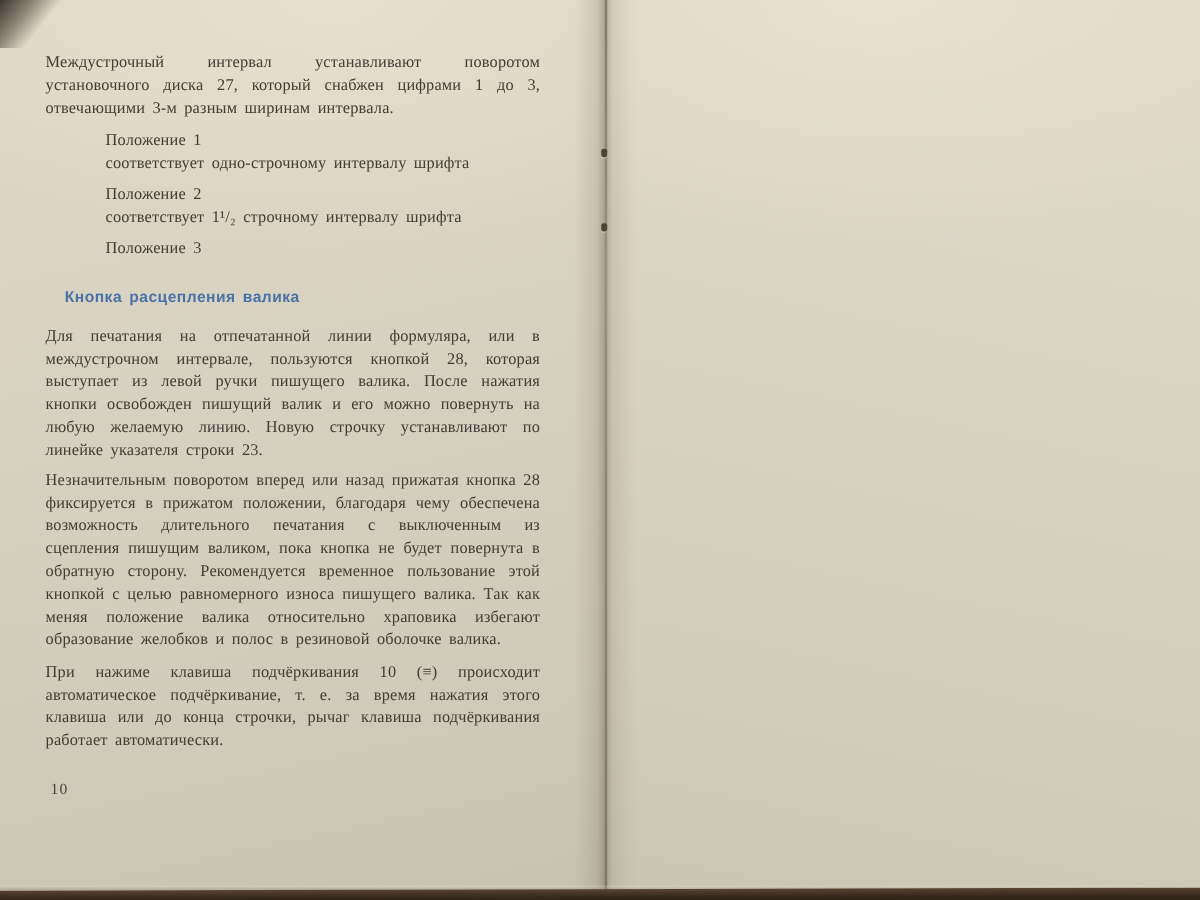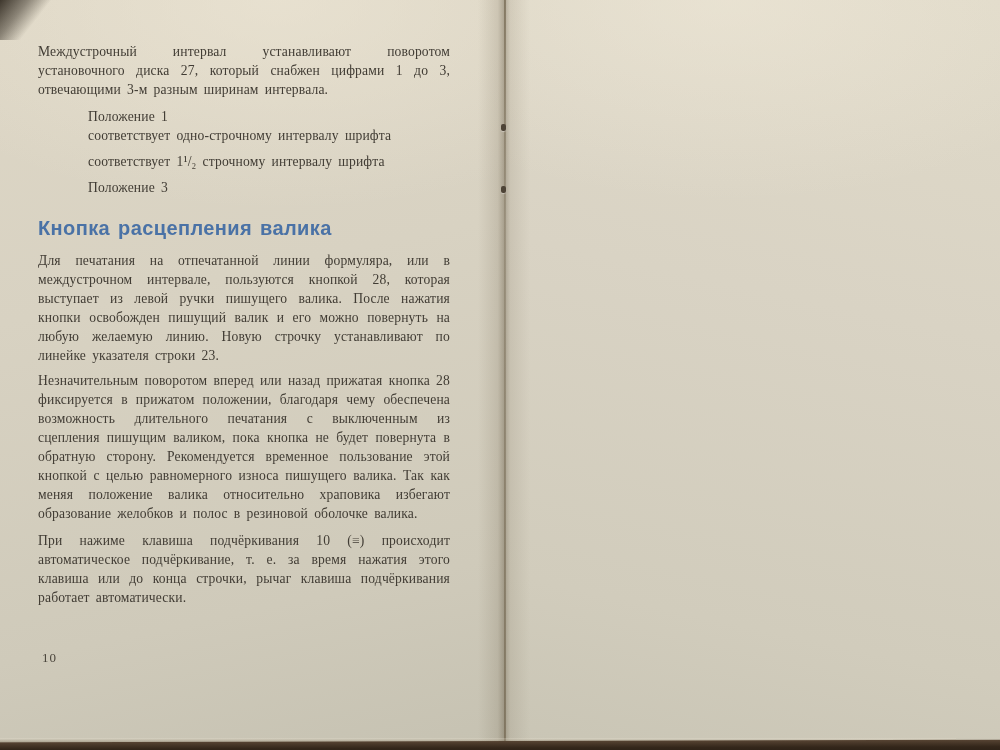--- a/index.html
+++ b/index.html
@@ -74,24 +74,24 @@
     word-spacing:2.6px;letter-spacing:.15px;
   }
   .col-left{left:38px;width:412px;}
   .col p{margin:0 0 8px 0;}
   .col p.tight{margin-bottom:6px;}
   .positions{margin:4px 0 6px 50px;}
   .pos-item{margin-bottom:7px;}
   .pos-label{}
   .pos-desc{}
   h2.sec{
-    margin:21px 0 12px 0;
+    margin:21px 0 12px 16px;
     font-family:"Liberation Sans", sans-serif;
     font-weight:bold;
-    font-size:20px;line-height:21px;
+    font-size:13px;line-height:21px;
     color:#4a72a6;
     letter-spacing:.4px;word-spacing:2px;
     text-align:left;
   }
   h2.sec:first-child{margin-top:2px;}
   .page-num{
     position:absolute;top:650px;
     font-size:13px;color:#4a453c;letter-spacing:1px;
   }
   .page-num.pn-left{left:42px;}
@@ -106,20 +106,21 @@
       <div class="corner-shadow"></div>
       <div class="col col-left">
         <p>Междустрочный интервал устанавливают поворотом установочного диска 27, который снабжен цифрами 1 до 3, отвечающими 3-м разным ширинам интервала.</p>
 
         <div class="positions">
           <div class="pos-item">
             <div class="pos-label">Положение 1</div>
             <div class="pos-desc">соответствует одно-строчному интервалу шрифта</div>
           </div>
           <div class="pos-item">
+            <div class="pos-label">Положение 2</div>
             <div class="pos-desc">соответствует 1¹/₂ строчному интервалу шрифта</div>
           </div>
           <div class="pos-item">
             <div class="pos-label">Положение 3</div>
           </div>
         </div>
 
 
         <h2 class="sec">Кнопка расцепления валика</h2>
         <p class="tight">Для печатания на отпечатанной линии формуляра, или в междустрочном интервале, пользуются кнопкой 28, которая выступает из левой ручки пишущего валика. После нажатия кнопки освобожден пишущий валик и его можно повернуть на любую желаемую линию. Новую строчку устанавливают по линейке указателя строки 23.</p>

